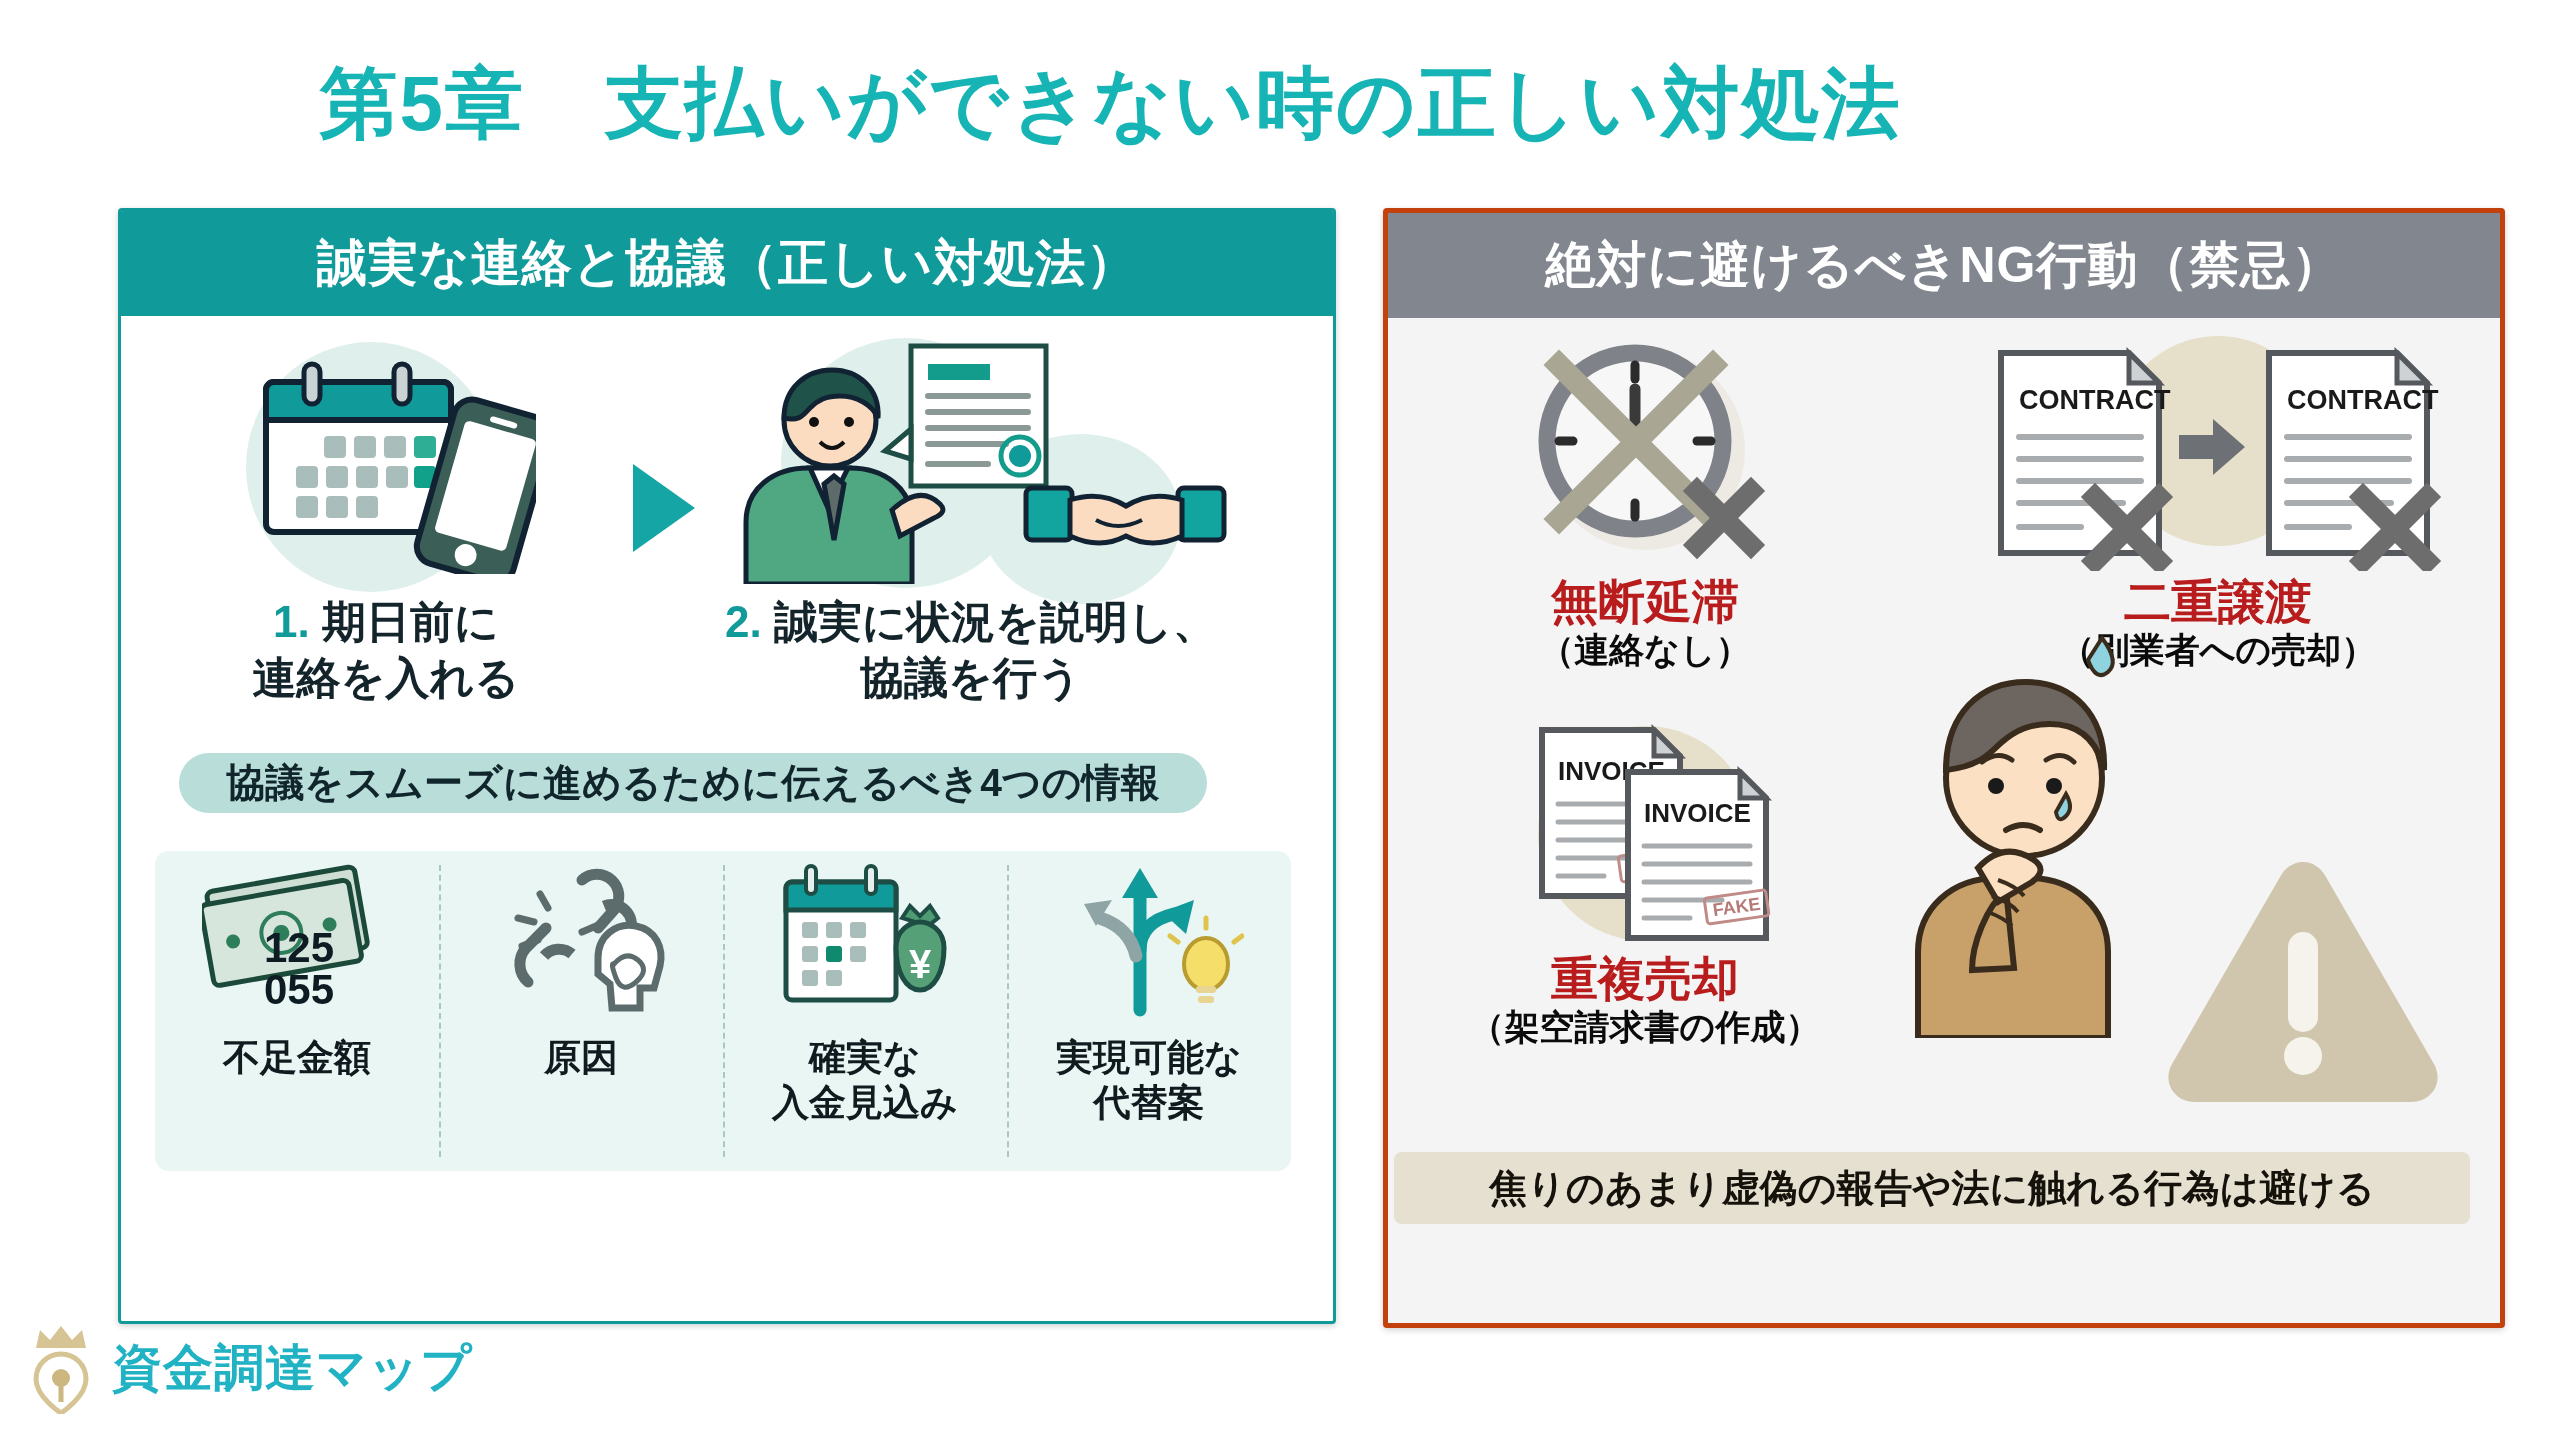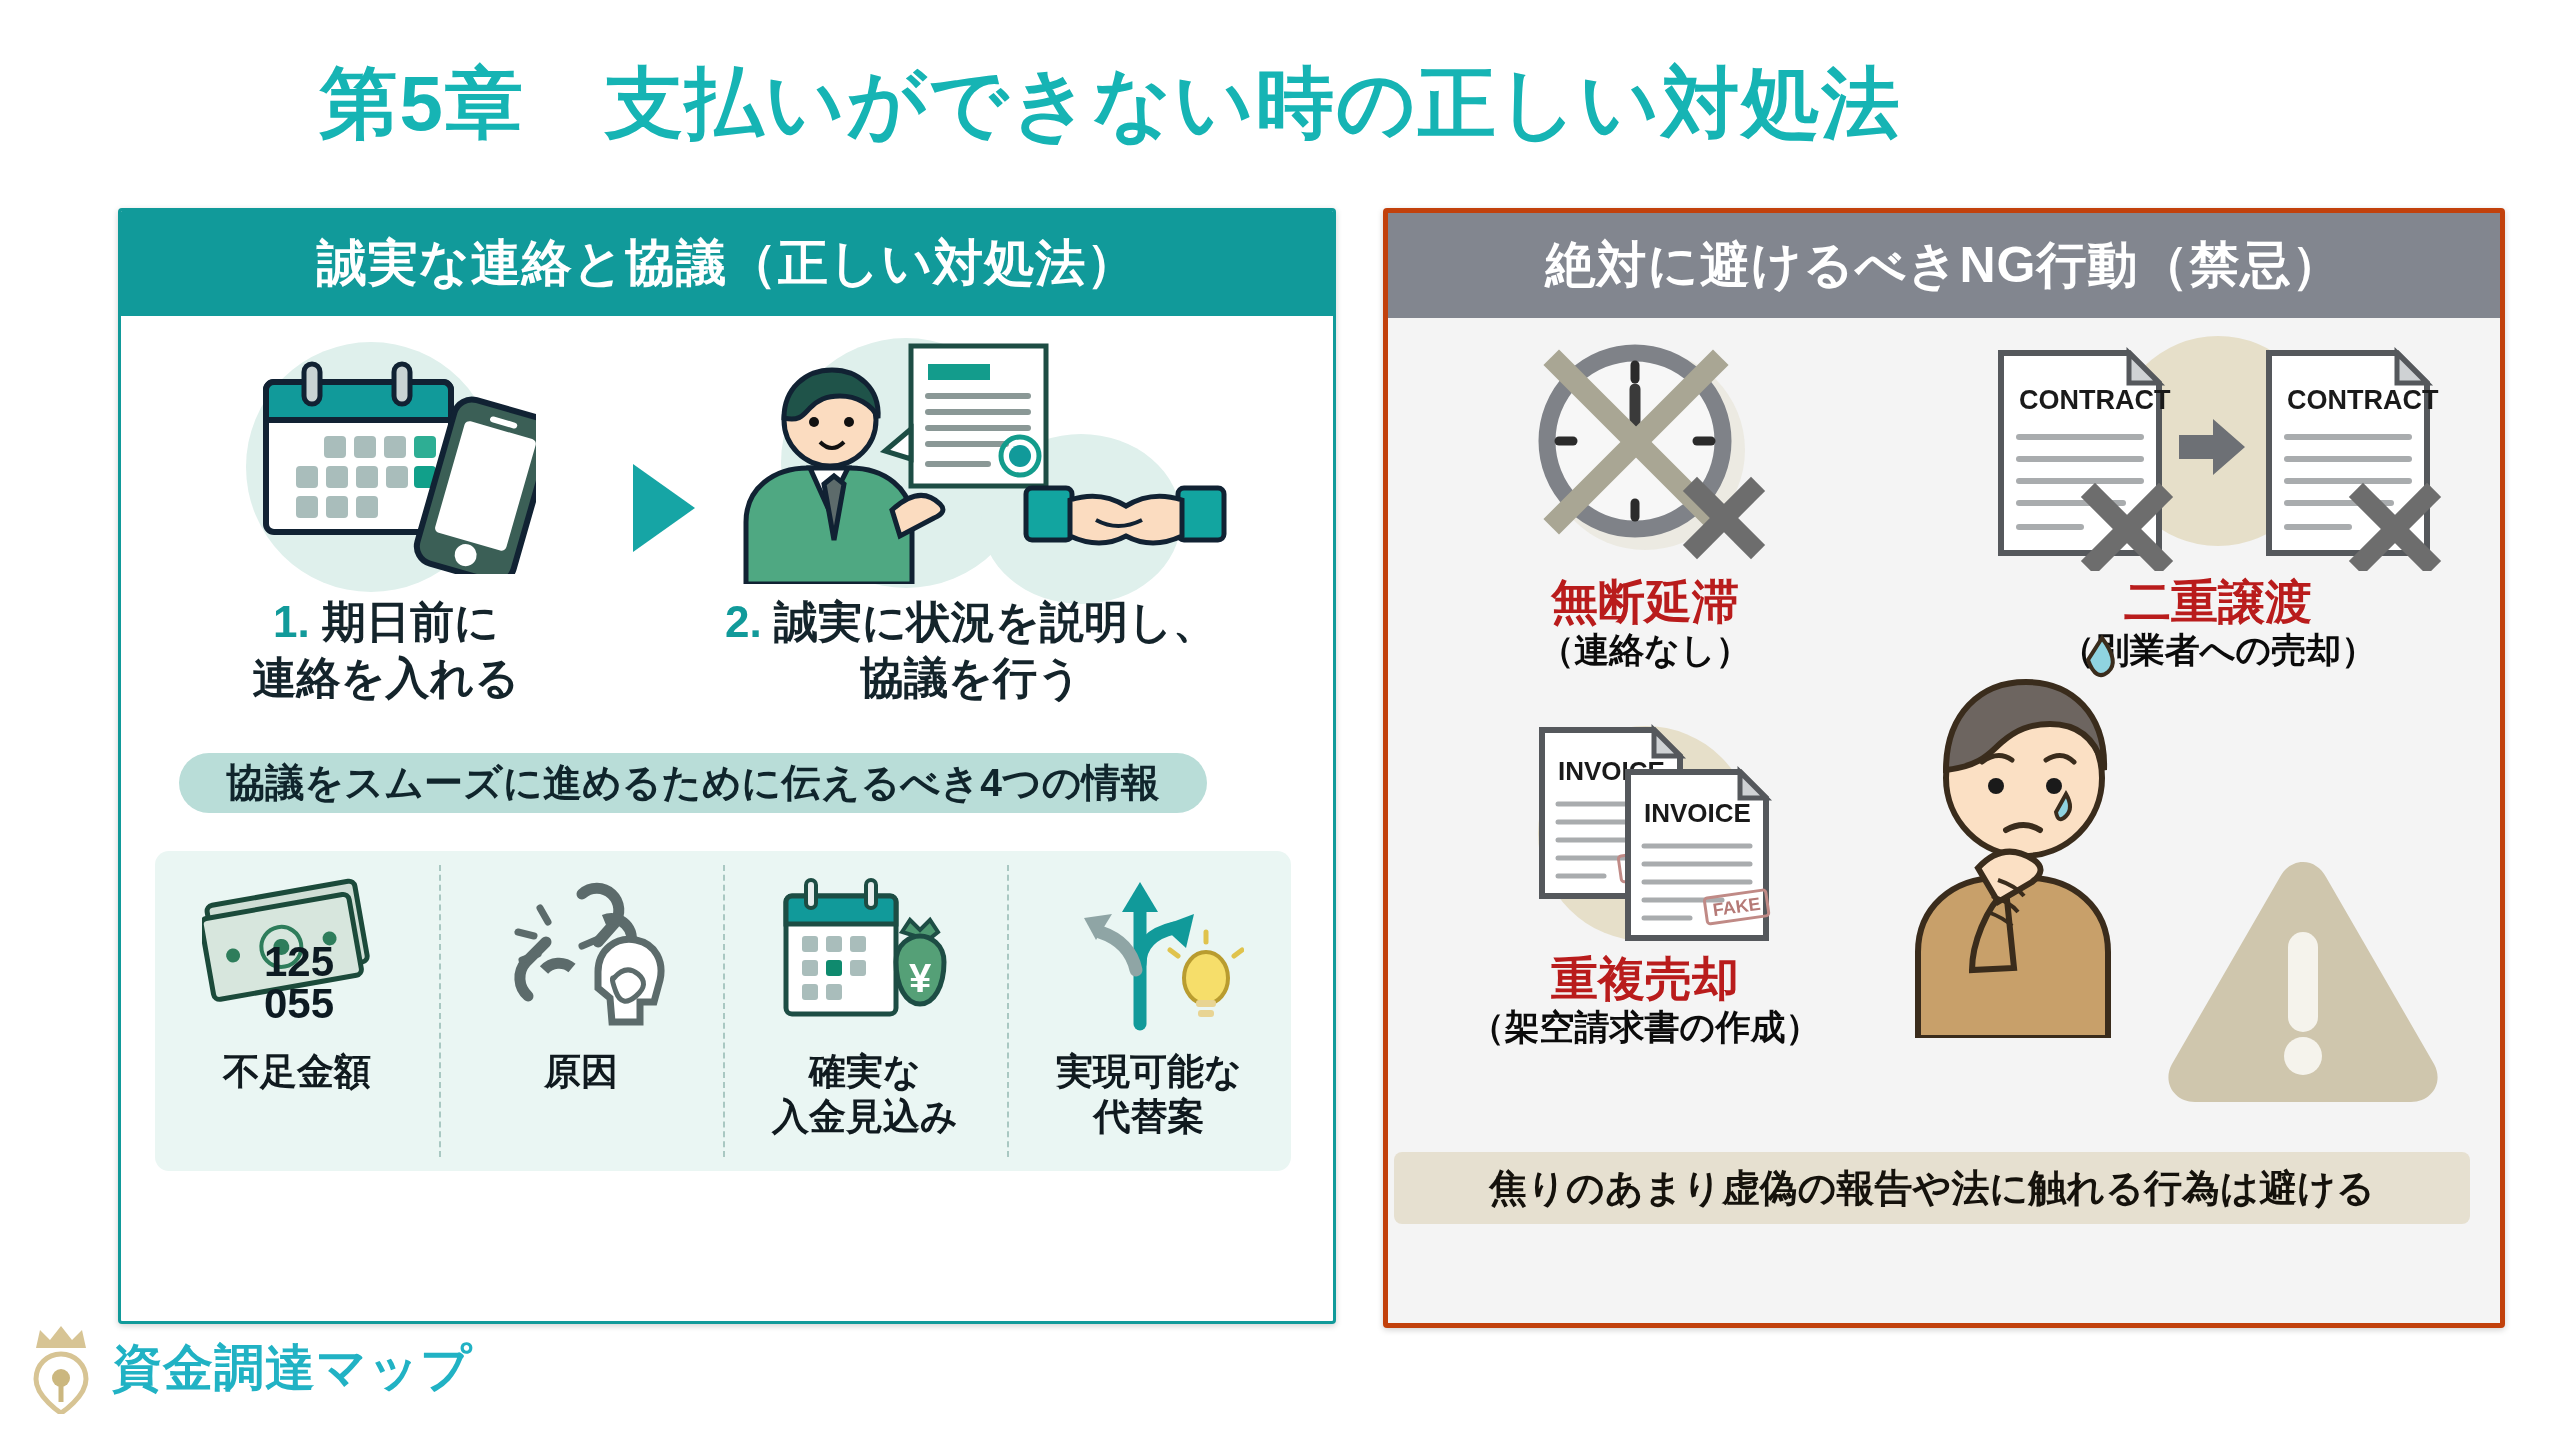--- a/index.html
+++ b/index.html
@@ -43,21 +43,21 @@
 
   
   .info-banner{position:absolute;left:58px;top:542px;width:1028px;height:60px;
                background:#b9ddd8;border-radius:39px;display:flex;
                align-items:center;justify-content:center;
                font-size:39px;font-weight:bold;color:#10252c;white-space:pre;}
   
   .four-wrap{position:absolute;left:34px;top:640px;width:1136px;height:320px;
              background:#eaf6f3;border-radius:14px;display:flex;}
   .cell{flex:1;display:flex;flex-direction:column;align-items:center;
-        justify-content:flex-start;position:relative;padding-top:14px;}
+        justify-content:flex-start;position:relative;}
   .cell + .cell::before{content:"";position:absolute;left:0;top:14px;bottom:14px;
         border-left:2px dashed #a9c8c2;}
   .cell-art{height:178px;display:flex;align-items:center;justify-content:center;}
   .cell-label{margin-top:6px;font-size:37px;font-weight:bold;color:#101a1f;
               text-align:center;line-height:1.22;white-space:pre-line;}
 
   
   .ng-body{position:relative;height:920px;background:#f4f4f4;}
   .ng-item{position:absolute;text-align:center;}
   .ng-art{position:relative;display:flex;align-items:center;justify-content:center;}

